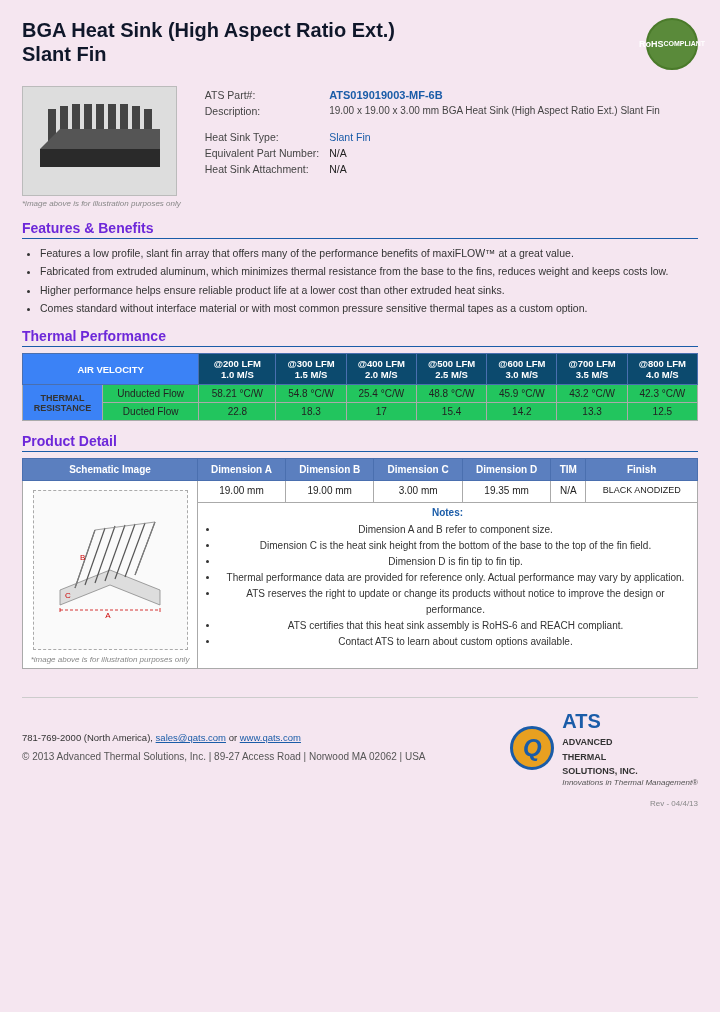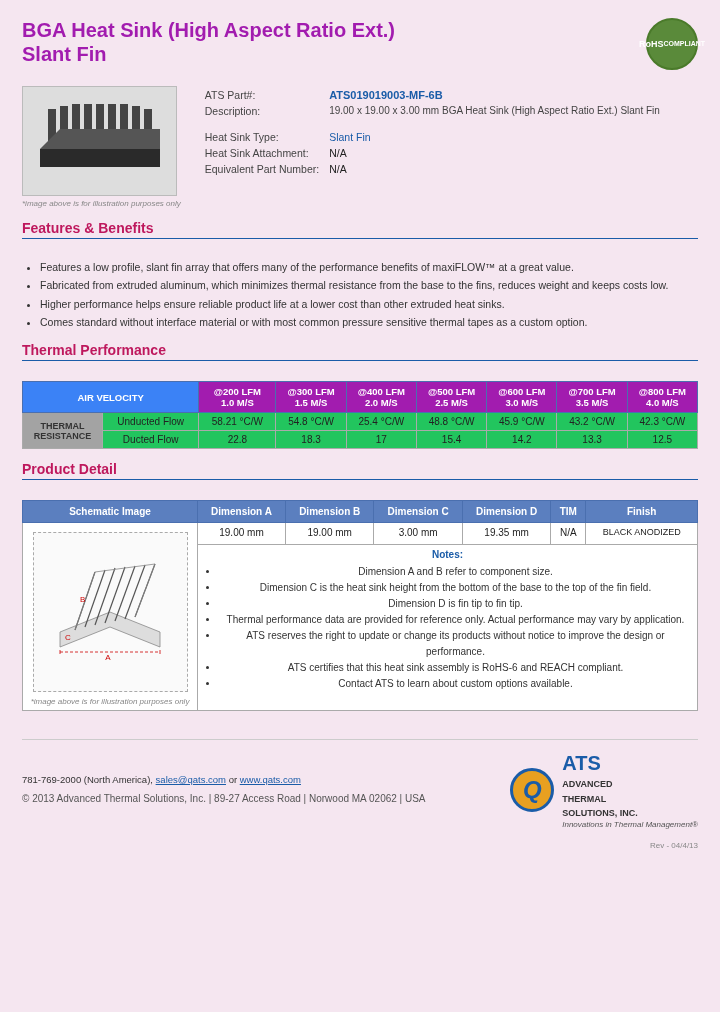--- a/index.html
+++ b/index.html
@@ -8,21 +8,21 @@
       font-family: Arial, sans-serif;
       font-size: 11px;
       color: #222;
       width: 720px;
       min-height: 1012px;
       padding: 18px 22px;
     }
     .page-title {
       font-size: 20px;
       font-weight: bold;
-      color: #a21caf;
+      color: #0f172a;
       line-height: 1.2;
       margin-bottom: 10px;
     }
     .rohs-badge {
       width: 52px;
       height: 52px;
       border-radius: 50%;
       background: #5a8a3a;
       color: white;
       font-size: 8px;
@@ -68,58 +68,58 @@
     .part-number-link { color: #1a5ca8; font-weight: bold; font-size: 11px; }
     .desc-value { color: #444; font-size: 10px; }
     .link-blue { color: #1a5ca8; }
     .image-caption {
       font-size: 8px;
       color: #888;
       margin-top: 3px;
       font-style: italic;
     }
     .section-heading {
-      color: #be185d;
+      color: #6d28d9;
       font-size: 14px;
       font-weight: bold;
-      margin: 12px 0 20px 0;
+      margin: 12px 0 6px 0;
       border-bottom: 1px solid #1a5ca8;
       padding-bottom: 2px;
     }
     .features-list {
       margin-left: 18px;
       font-size: 10.5px;
       color: #333;
       line-height: 1.55;
     }
     .features-list li { margin-bottom: 2px; }
     
     .thermal-table {
       width: 100%;
       border-collapse: collapse;
       font-size: 10px;
       margin-top: 6px;
     }
     .thermal-table th {
-      background: #a21caf;
+      background: #0c4a6e;
       color: white;
       text-align: center;
       padding: 4px 3px;
       border: 1px solid #4a6faf;
       font-size: 9.5px;
       font-weight: bold;
     }
     .thermal-table td {
       border: 1px solid #aaa;
       padding: 3px 5px;
       text-align: center;
       background: #22c55e;
     }
     .thermal-table .row-label-cell {
-      background: #a3a3a3;
+      background: #3b82f6;
       font-weight: bold;
       font-size: 10px;
       text-align: center;
       color: #333;
     }
     .thermal-table .air-velocity-header {
       background: #3b82f6;
       color: white;
     }
     
@@ -263,25 +263,25 @@
           <td class="desc-value">19.00 x 19.00 x 3.00 mm  BGA Heat Sink (High Aspect Ratio Ext.) Slant Fin</td>
         </tr>
         <tr>
               <td colspan="2" style="height:8px;"></td>
             </tr>
         <tr>
           <td class="label-col">Heat Sink Type:</td>
           <td class="link-blue">Slant Fin</td>
         </tr>
         <tr>
-          <td class="label-col">Heat Sink Attachment:</td>
+          <td class="label-col">Equivalent Part Number:</td>
           <td class="value-col">N/A</td>
         </tr>
         <tr>
-          <td class="label-col">Equivalent Part Number:</td>
+          <td class="label-col">Heat Sink Attachment:</td>
           <td class="value-col">N/A</td>
         </tr>
       </tbody>
         </table>
     </div>
   </div>
 
   <div class="section-heading">Features &amp; Benefits</div>
   <ul class="features-list">
     <li>Features a low profile, slant fin array that offers many of the performance benefits of maxiFLOW™ at a great value.</li>

